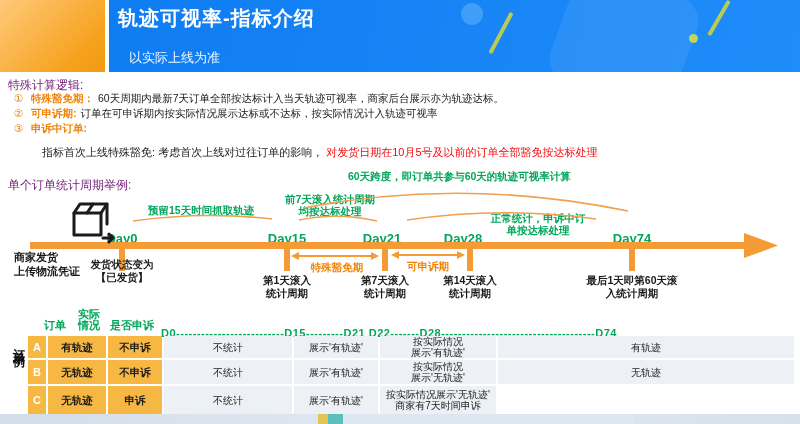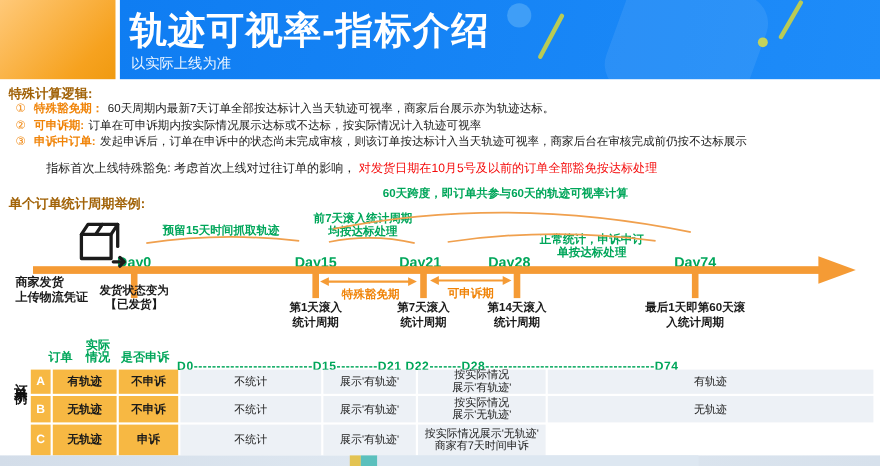--- a/index.html
+++ b/index.html
@@ -4,29 +4,29 @@
 <style>
   html,body{margin:0;padding:0;background:#fff;}
   .page{position:relative;width:800px;height:424px;background:#ffffff;overflow:hidden;
         font-family:"Liberation Sans","DejaVu Sans",sans-serif;color:#1a1a1a;}
   .abs{position:absolute;}
   .ctr{text-align:center;}
   .pre{white-space:pre-line;}
   
   .hdr-orange{left:0;top:0;width:105px;height:72px;background:linear-gradient(135deg,#ffc979 0%,#f6a21f 75%,#f09a10 100%);}
   .hdr-blue{left:109px;top:0;width:691px;height:72px;background:linear-gradient(100deg,#0f7df2,#1e8cf9);overflow:hidden;}
-  .hdr-title{left:9px;top:5px;font-size:34px;font-weight:bold;color:#ffffff;letter-spacing:1px;}
-  .hdr-sub{left:10px;top:49px;font-size:13px;color:#eef6ff;}
+  .hdr-title{left:9px;top:5px;font-size:20px;font-weight:bold;color:#ffffff;letter-spacing:1px;}
+  .hdr-sub{left:20px;top:49px;font-size:13px;color:#eef6ff;}
   .dec-circle{left:352px;top:3px;width:22px;height:22px;border-radius:50%;background:#3f9ef7;}
   .dec-soft{left:450px;top:-20px;width:130px;height:120px;border-radius:26px;background:rgba(255,255,255,0.08);transform:rotate(20deg);}
   .dec-slash1{left:390px;top:10px;width:4px;height:46px;border-radius:3px;background:#b9cb55;transform:rotate(28deg);}
   .dec-dot{left:580px;top:34px;width:9px;height:9px;border-radius:50%;background:#c3d35b;}
   .dec-slash2{left:608px;top:-2px;width:4px;height:40px;border-radius:3px;background:#b9cb55;transform:rotate(30deg);}
   
-  .sec-head{font-size:12px;font-weight:bold;color:#a16207;}
+  .sec-head{font-size:12px;font-weight:normal;color:#701a75;}
   .logic-item{font-size:10.5px;display:flex;align-items:baseline;}
   .logic-num{color:#f08307;width:17px;flex:none;}
   .logic-term{color:#f08307;font-weight:bold;margin-right:4px;flex:none;text-align:center;}
   .first-launch{font-size:11px;}
   .fl-label{font-weight:normal;}
   .fl-red{color:#f40b0b;}
   .gnote{color:#00a65a;font-weight:bold;font-size:10.5px;line-height:11.5px;}
   .day{color:#00a65a;font-weight:bold;font-size:13px;width:52px;text-align:center;margin-top:11px;}
   .mile{font-size:10.5px;font-weight:bold;line-height:13px;text-align:center;}
   .period{color:#f08307;font-weight:bold;font-size:10.5px;text-align:center;}
@@ -69,21 +69,20 @@
     <span>60天周期内最新7天订单全部按达标计入当天轨迹可视率，商家后台展示亦为轨迹达标。</span>
   </div>
   <div class="abs logic-item" style="left:14px;top:107px;width:780px;">
     <span class="logic-num">②</span>
     <span class="logic-term">可申诉期:</span>
     <span>订单在可申诉期内按实际情况展示达标或不达标，按实际情况计入轨迹可视率</span>
   </div>
   <div class="abs logic-item" style="left:14px;top:122px;width:780px;">
     <span class="logic-num">③</span>
     <span class="logic-term">申诉中订单:</span>
-    <span>发起申诉后，订单在申诉中的状态尚未完成审核，则该订单按达标计入当天轨迹可视率，商家后台在审核完成前仍按不达标展示</span>
   </div>
 
   <div class="abs first-launch" style="left:42px;top:145px;width:750px;">
     <span class="fl-label">指标首次上线特殊豁免:</span>
     <span>考虑首次上线对过往订单的影响，</span>
     <span class="fl-red">对发货日期在10月5号及以前的订单全部豁免按达标处理</span>
   </div>
 
   <div class="abs sec-head" style="left:8px;top:177px;">单个订单统计周期举例:</div>
   <div class="abs gnote" style="left:348px;top:171px;">60天跨度，即订单共参与60天的轨迹可视率计算</div>

